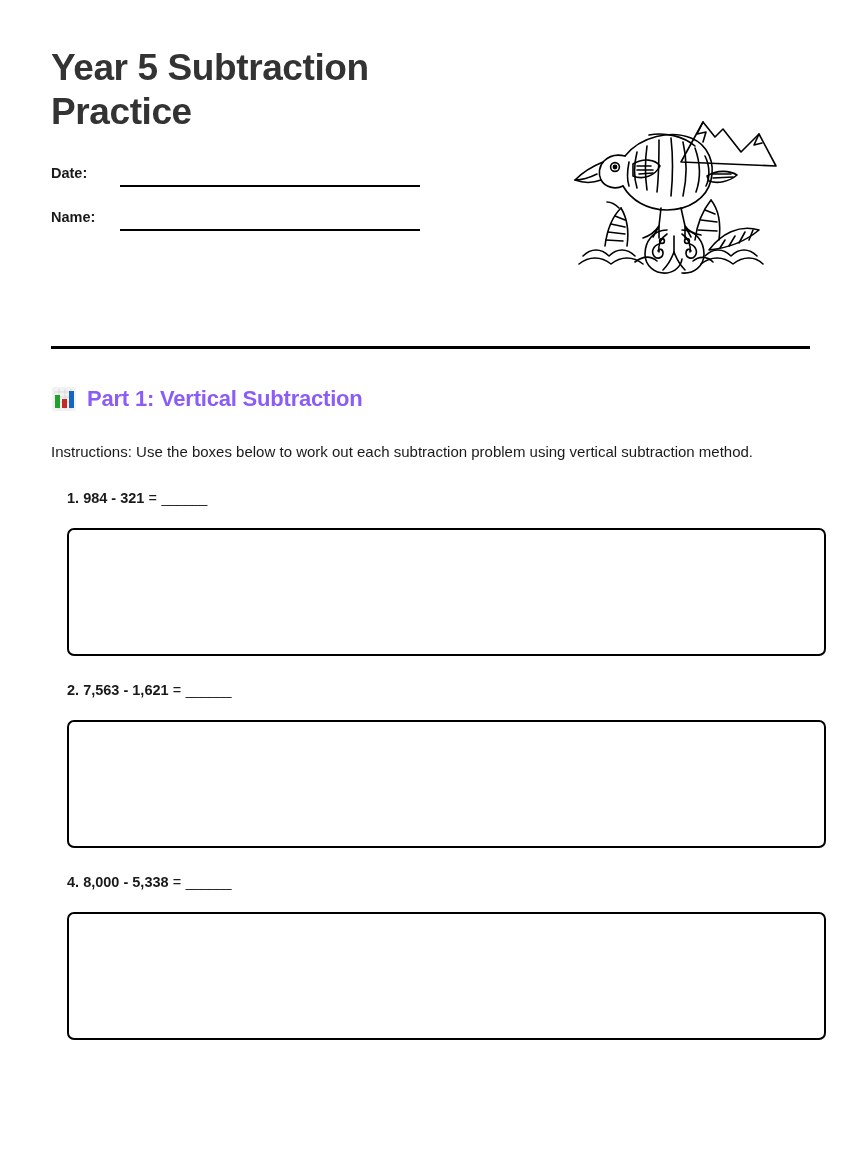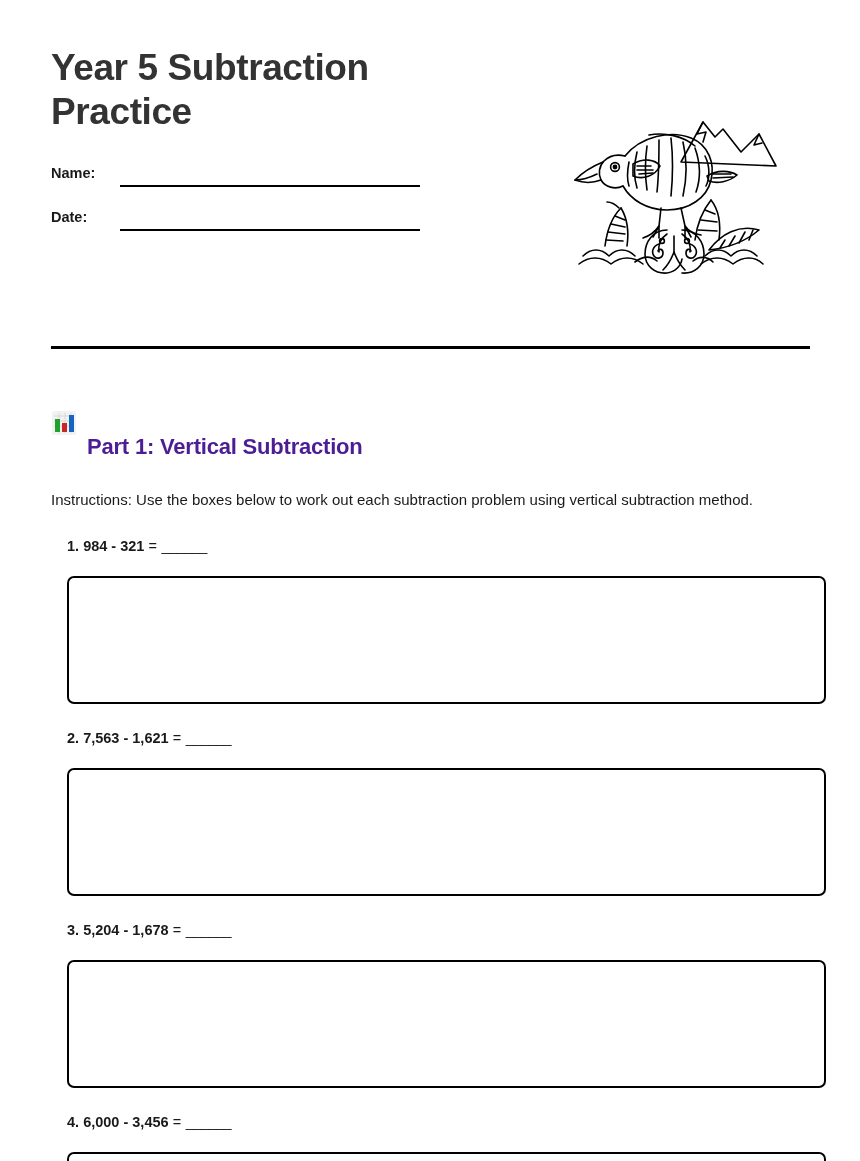--- a/index.html
+++ b/index.html
@@ -106,23 +106,22 @@
   .section-icon {
     width: 26px;
     height: 26px;
     flex: 0 0 26px;
     display: block;
   }
   .section-icon svg { display: block; width: 26px; height: 26px; }
   .section-title {
     font-size: 22px;
     font-weight: bold;
-    color: #4c1d95;
+    color: #8b5cf6;
     letter-spacing: -0.2px;
-    margin-top: 48px;
   }
 
   .instructions {
     font-size: 15px;
     line-height: 1.35;
     color: #1a1a1a;
     margin: 0 0 28px 0;
   }
   .instructions .ins-label {
     font-weight: normal;
@@ -162,25 +161,25 @@
 </head>
 <body>
 
 <div class="page">
 
   <div class="header-block">
     <h1 class="worksheet-title">Year 5 Subtraction Practice</h1>
 
     <div class="field-rows">
       <div class="field-row">
-        <span class="field-label">Name:</span>
+        <span class="field-label">Date:</span>
         <span class="field-line"></span>
       </div>
       <div class="field-row">
-        <span class="field-label">Date:</span>
+        <span class="field-label">Name:</span>
         <span class="field-line"></span>
       </div>
     </div>
   </div>
 
   <div class="illustration">
     <svg viewBox="0 0 215 170" xmlns="http://www.w3.org/2000/svg" fill="none" stroke="#000000" stroke-width="1.6" stroke-linecap="round" stroke-linejoin="round">
 
       <path d="M118 58 L140 18 L152 33 L160 25 L178 48 L196 30 L213 62 Z"></path>
       <path d="M140 18 L134 30 L143 28 L140 38"></path>
@@ -297,34 +296,25 @@
     <div class="problem">
       <p class="problem-line">
         <span class="problem-expr">2.</span>
         <span class="problem-expr">7,563 - 1,621</span>
         <span class="problem-equals">=</span>
         <span class="answer-blank">______</span>
       </p>
       <div class="work-box"></div>
     </div>
 
+
     <div class="problem">
       <p class="problem-line">
-        <span class="problem-expr">3.</span>
-        <span class="problem-expr">5,204 - 1,678</span>
+        <span class="problem-expr">4.</span>
+        <span class="problem-expr">8,000 - 5,338</span>
         <span class="problem-equals">=</span>
         <span class="answer-blank">______</span>
       </p>
       <div class="work-box"></div>
     </div>
 
-    <div class="problem">
-      <p class="problem-line">
-        <span class="problem-expr">4.</span>
-        <span class="problem-expr">6,000 - 3,456</span>
-        <span class="problem-equals">=</span>
-        <span class="answer-blank">______</span>
-      </p>
-      <div class="work-box"></div>
-    </div>
-
   </div>
 </div>
 
 </body></html>

